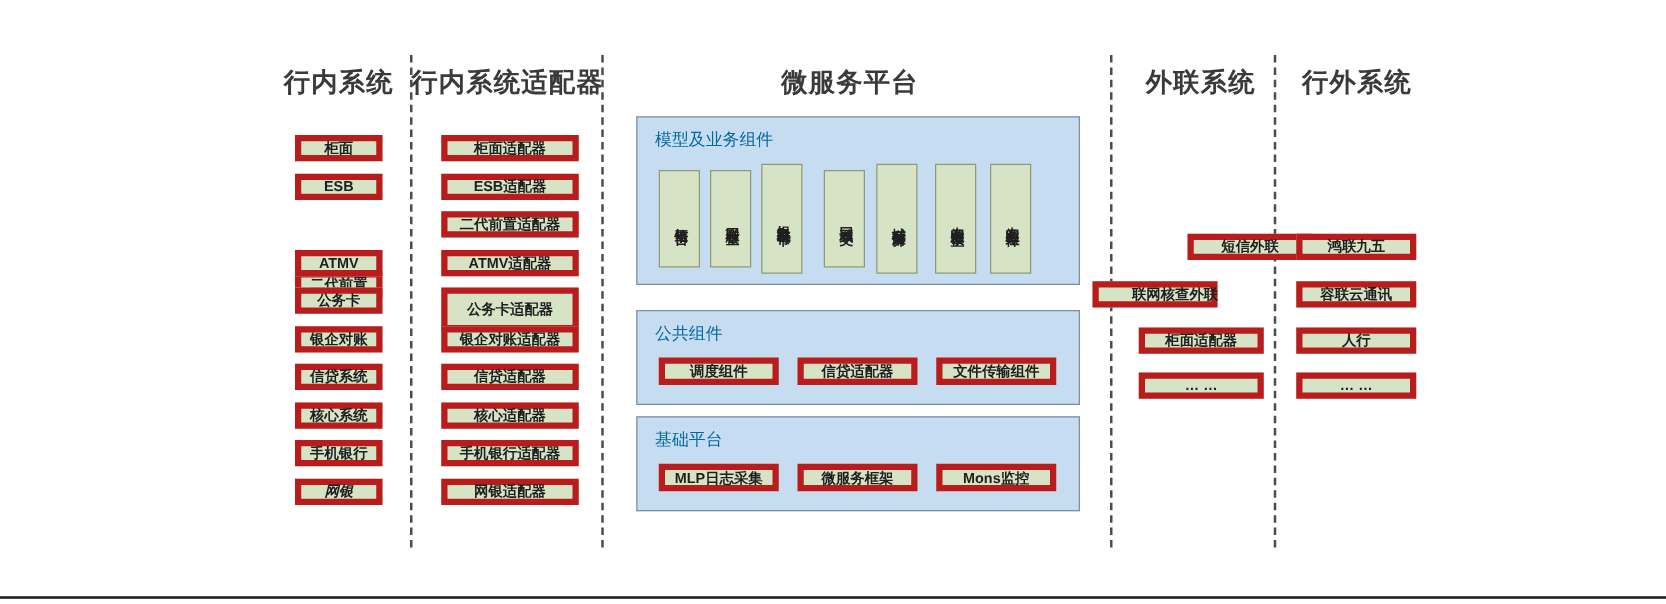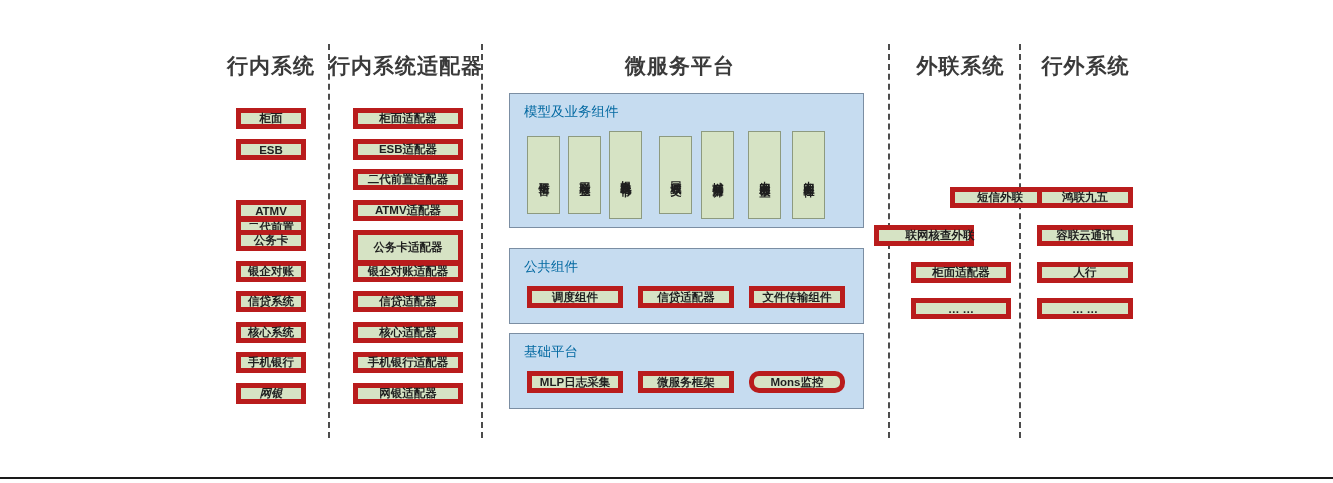--- a/index.html
+++ b/index.html
@@ -129,21 +129,21 @@
   </div>
   <div class="gbox" style="left:527px;top:286px;width:96px;height:22px;">调度组件</div>
   <div class="gbox" style="left:638px;top:286px;width:96px;height:22px;">信贷适配器</div>
   <div class="gbox" style="left:749px;top:286px;width:96px;height:22px;">文件传输组件</div>
 
   <div class="panel" style="left:509px;top:333px;width:355px;height:76px;">
     <div class="panel-title">基础平台</div>
   </div>
   <div class="gbox" style="left:527px;top:371px;width:96px;height:22px;">MLP日志采集</div>
   <div class="gbox" style="left:638px;top:371px;width:96px;height:22px;">微服务框架</div>
-  <div class="gbox" style="left:749px;top:371px;width:96px;height:22px;border-radius:10px;">Mons监控</div>
+  <div class="gbox" style="left:749px;top:371px;width:96px;height:22px;">Mons监控</div>
 
   <div class="gbox" style="left:911px;top:187px;width:100px;height:21px;margin-left:39px;">短信外联</div>
   <div class="gbox" style="left:874px;top:225px;width:100px;height:21px;padding-left:32px;">联网核查外联</div>
   <div class="gbox" style="left:911px;top:262px;width:100px;height:21px;">柜面适配器</div>
   <div class="gbox" style="left:911px;top:298px;width:100px;height:21px;">… …</div>
 
   <div class="gbox" style="left:1037px;top:187px;width:96px;height:21px;">鸿联九五</div>
   <div class="gbox" style="left:1037px;top:225px;width:96px;height:21px;">容联云通讯</div>
   <div class="gbox" style="left:1037px;top:262px;width:96px;height:21px;">人行</div>
   <div class="gbox" style="left:1037px;top:298px;width:96px;height:21px;">… …</div>

